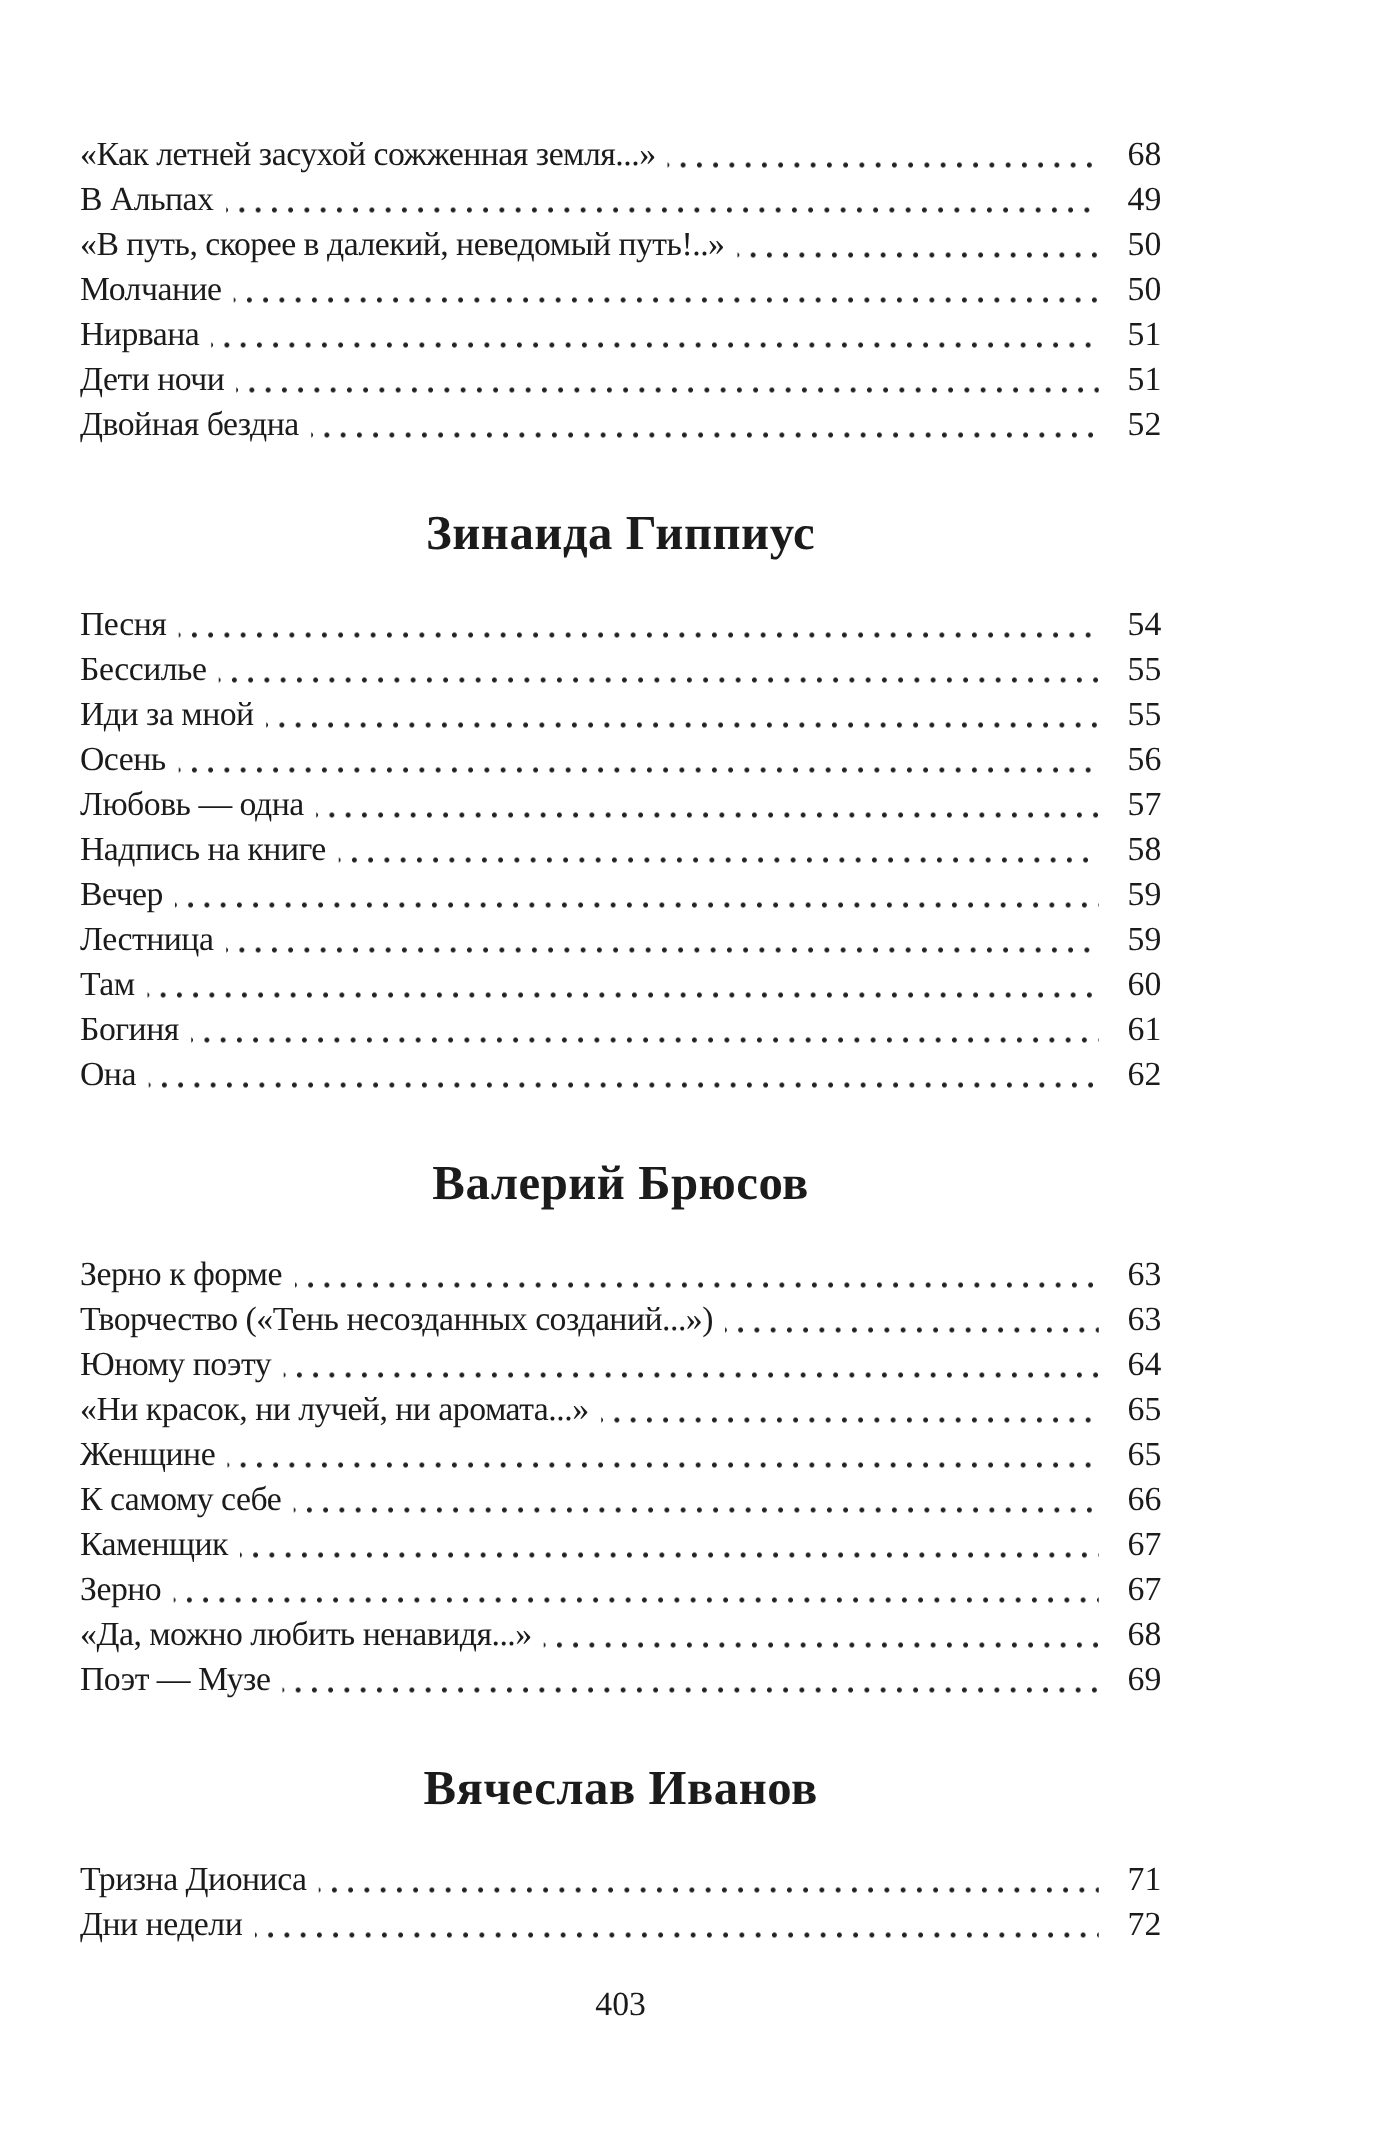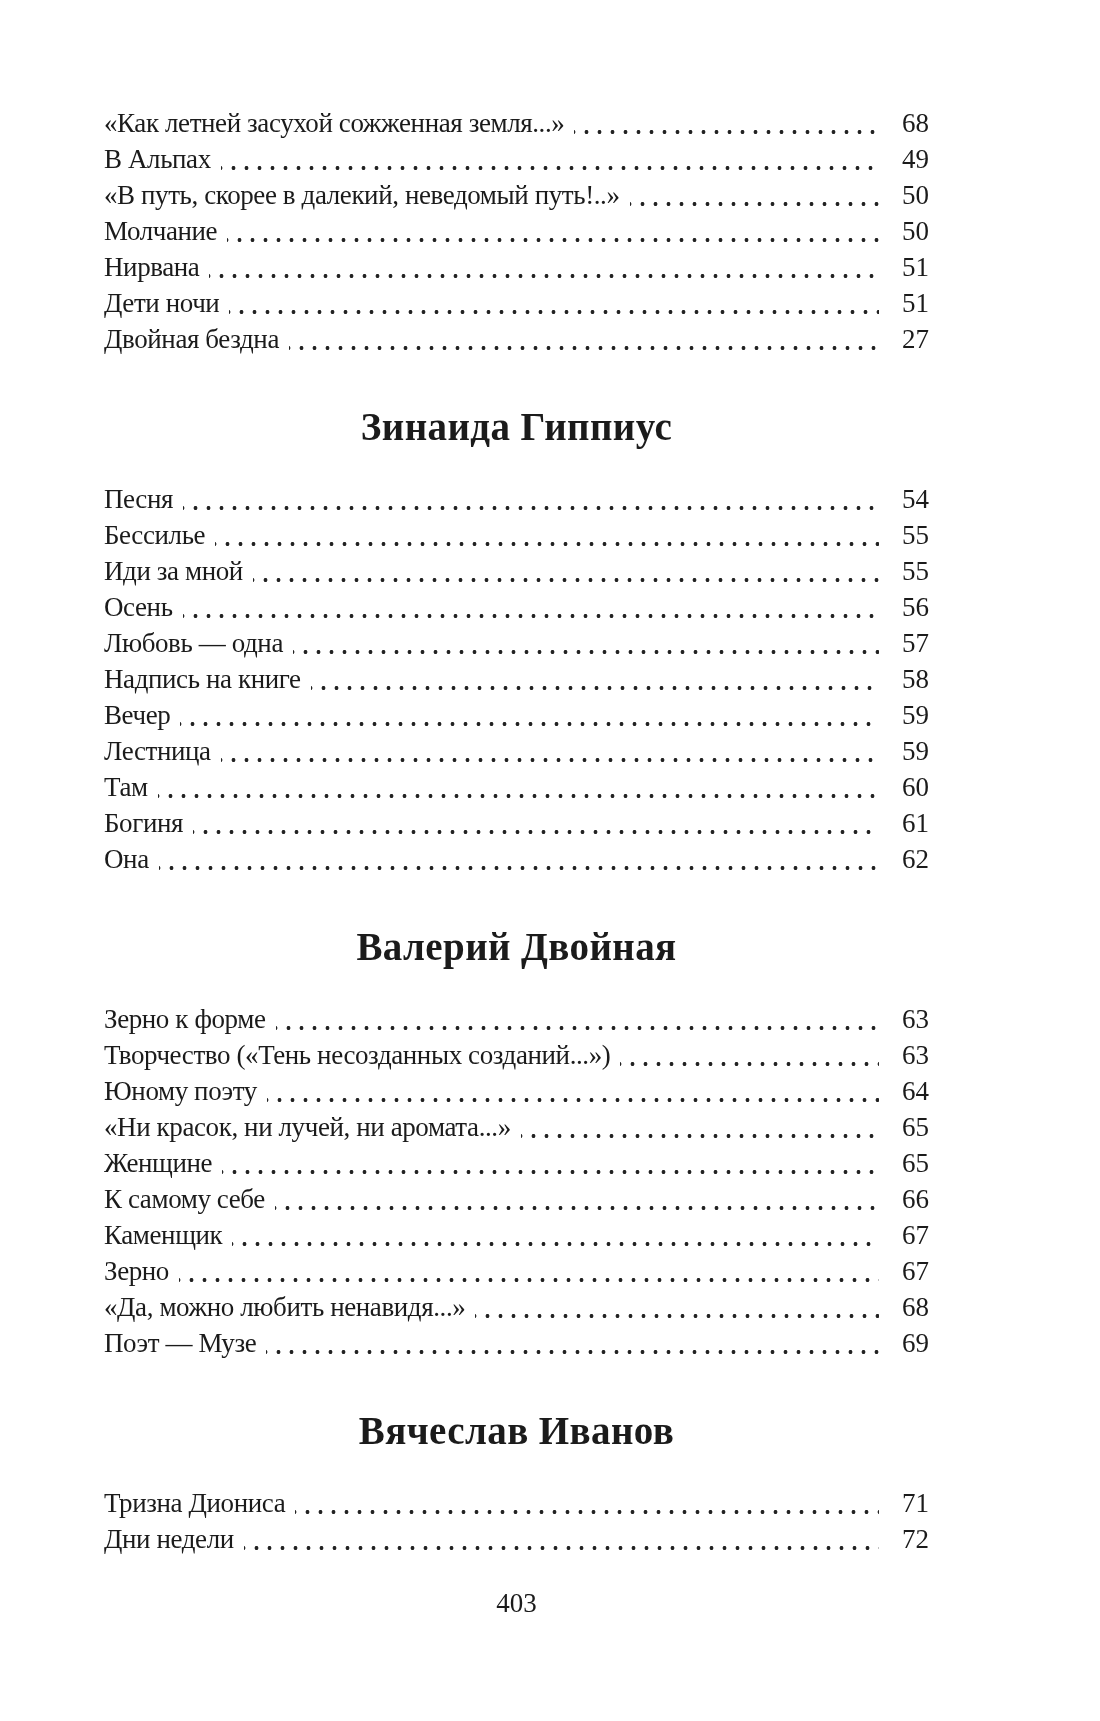--- a/index.html
+++ b/index.html
@@ -4,21 +4,21 @@
 <style>
   html, body { margin: 0; padding: 0; background: #ffffff; }
   .page {
     position: relative;
     width: 1072px;
     height: 1721px;
     box-sizing: border-box;
     background: #ffffff;
     color: #1b1b1b;
     font-family: "Liberation Serif", serif;
-    padding: 105px 143px 0 104px;
+    padding: 105px 143px 0 64px;
     overflow: hidden;
   }
   .entries { }
   .entry {
     display: flex;
     align-items: stretch;
     height: 36px;
     line-height: 36px;
     font-size: 27px;
   }
@@ -87,21 +87,21 @@
       <span class="pagenum">51</span>
     </div>
     <div class="entry">
       <span class="title">Дети ночи</span>
       <span class="leader"></span>
       <span class="pagenum">51</span>
     </div>
     <div class="entry">
       <span class="title">Двойная бездна</span>
       <span class="leader"></span>
-      <span class="pagenum">27</span>
+      <span class="pagenum">52</span>
     </div>
   </div>
 
   <div class="section-heading">Зинаида Гиппиус</div>
 
   <div class="entries">
     <div class="entry">
       <span class="title">Песня</span>
       <span class="leader"></span>
       <span class="pagenum">54</span>
@@ -151,21 +151,21 @@
       <span class="leader"></span>
       <span class="pagenum">61</span>
     </div>
     <div class="entry">
       <span class="title">Она</span>
       <span class="leader"></span>
       <span class="pagenum">62</span>
     </div>
   </div>
 
-  <div class="section-heading">Валерий Двойная</div>
+  <div class="section-heading">Валерий Брюсов</div>
 
   <div class="entries">
     <div class="entry">
       <span class="title">Зерно к форме</span>
       <span class="leader"></span>
       <span class="pagenum">63</span>
     </div>
     <div class="entry">
       <span class="title">Творчество («Тень несозданных созданий...»)</span>
       <span class="leader"></span>

